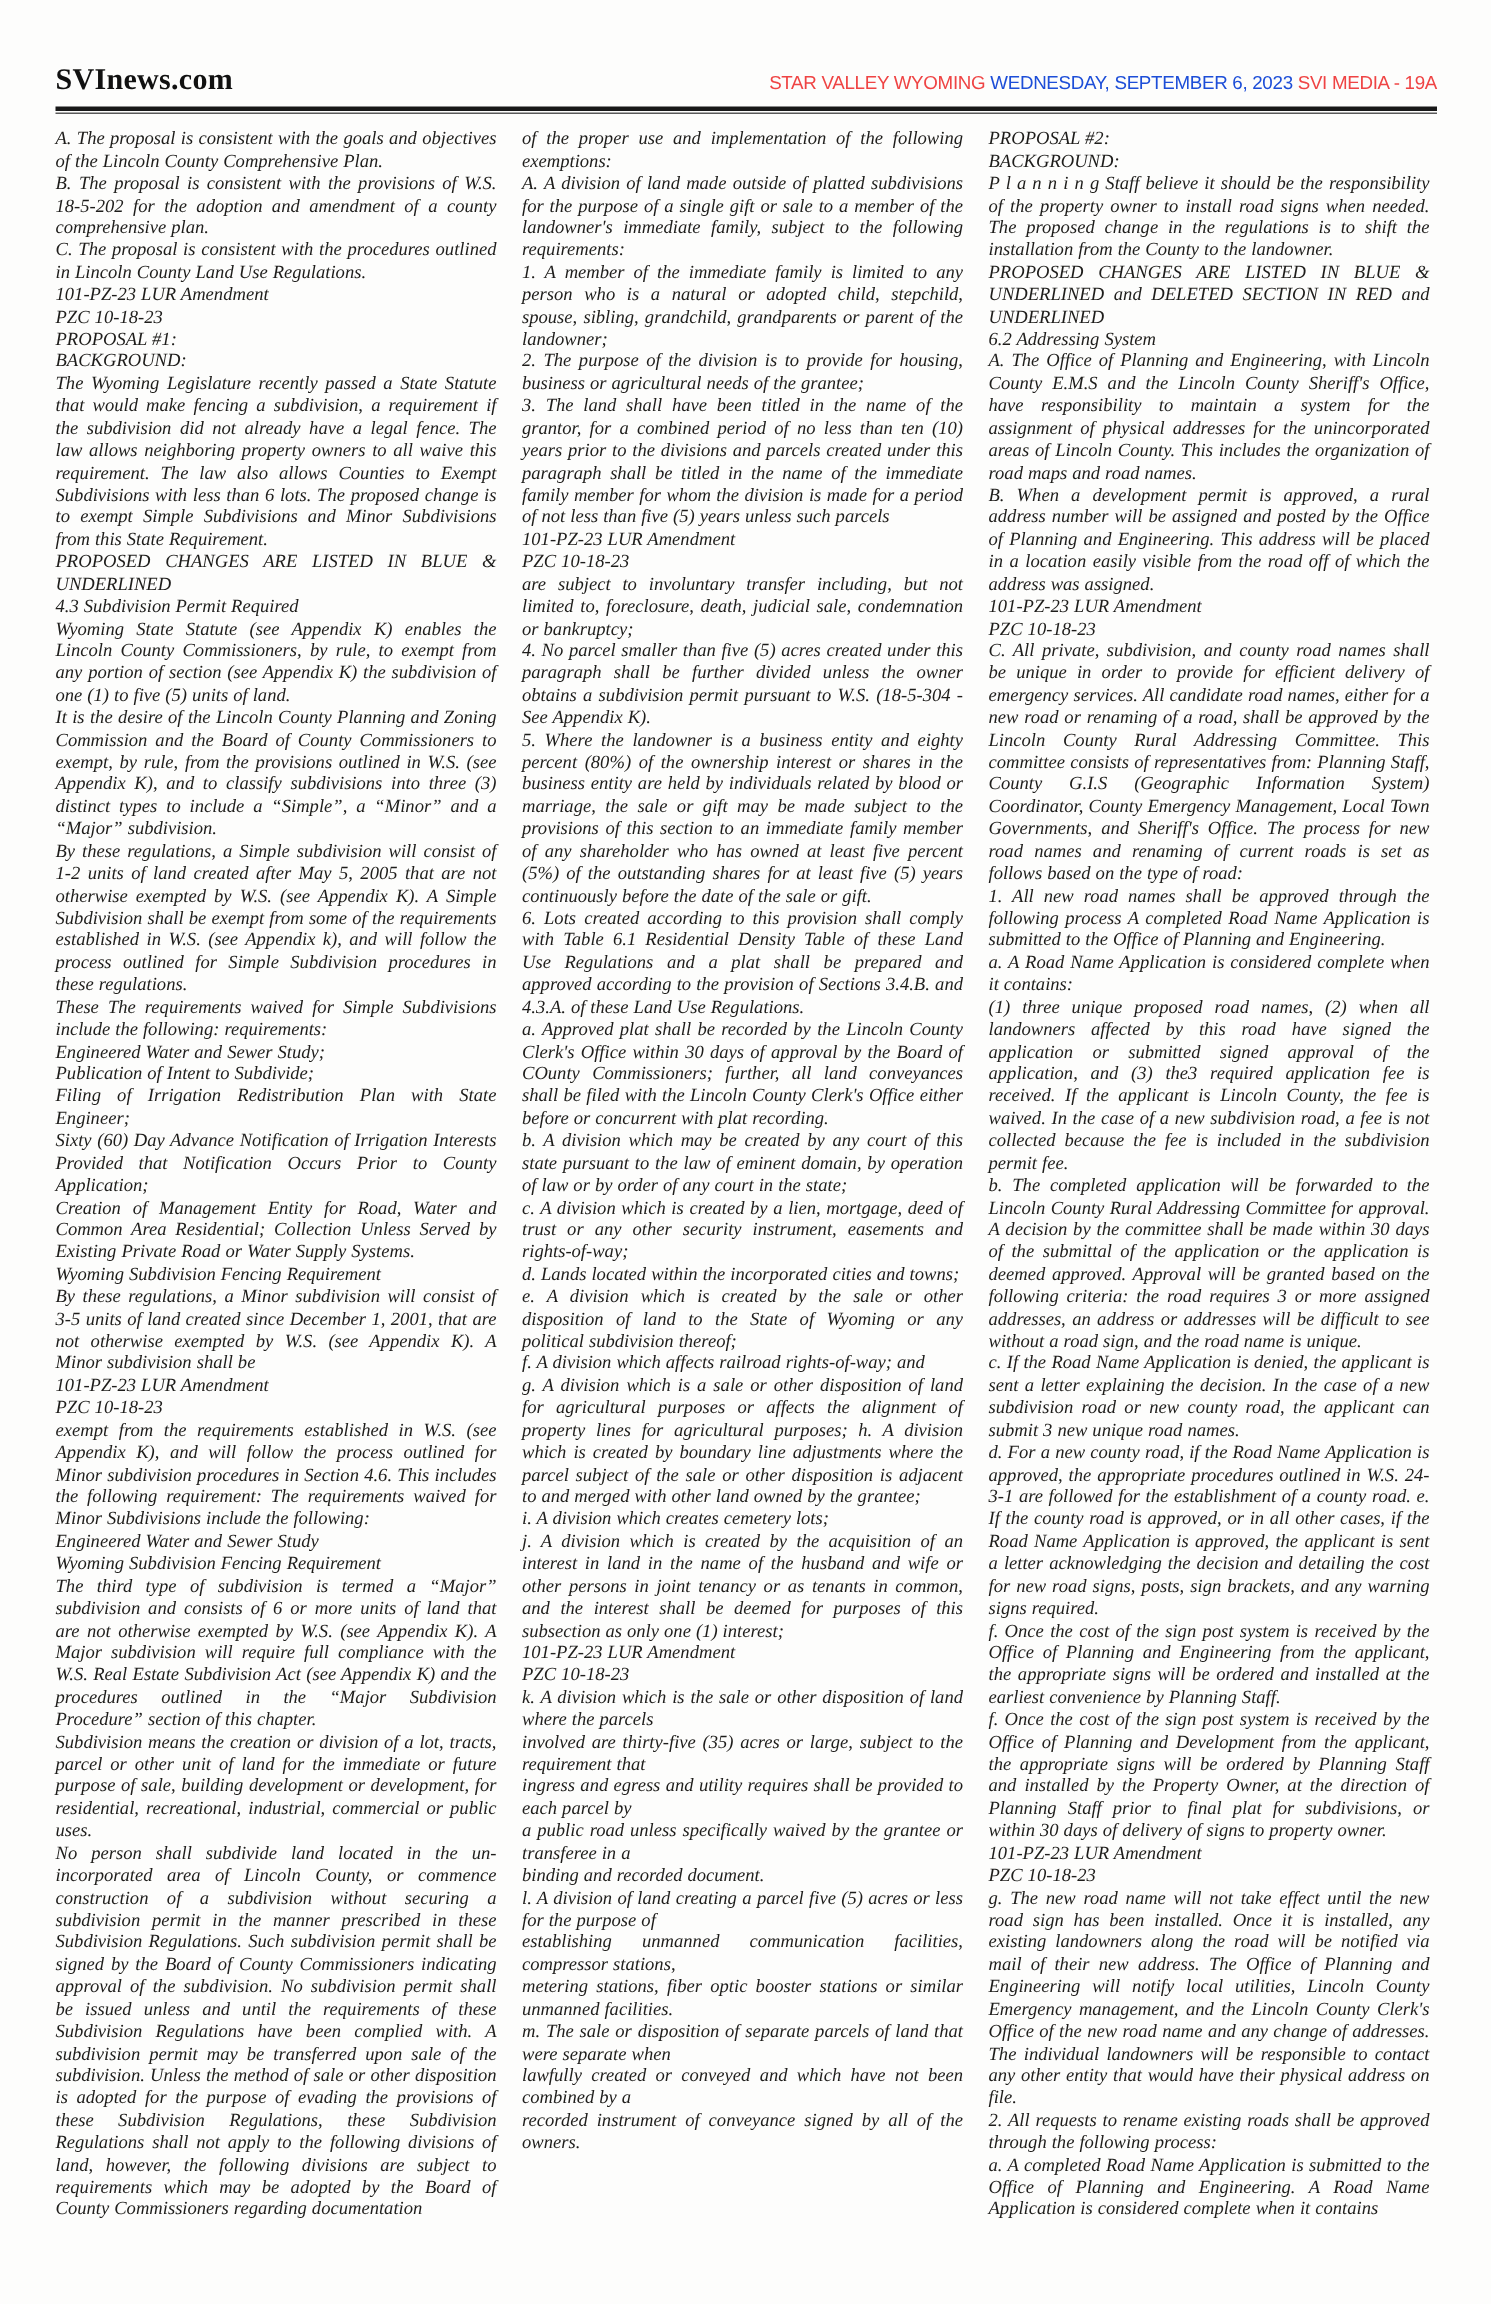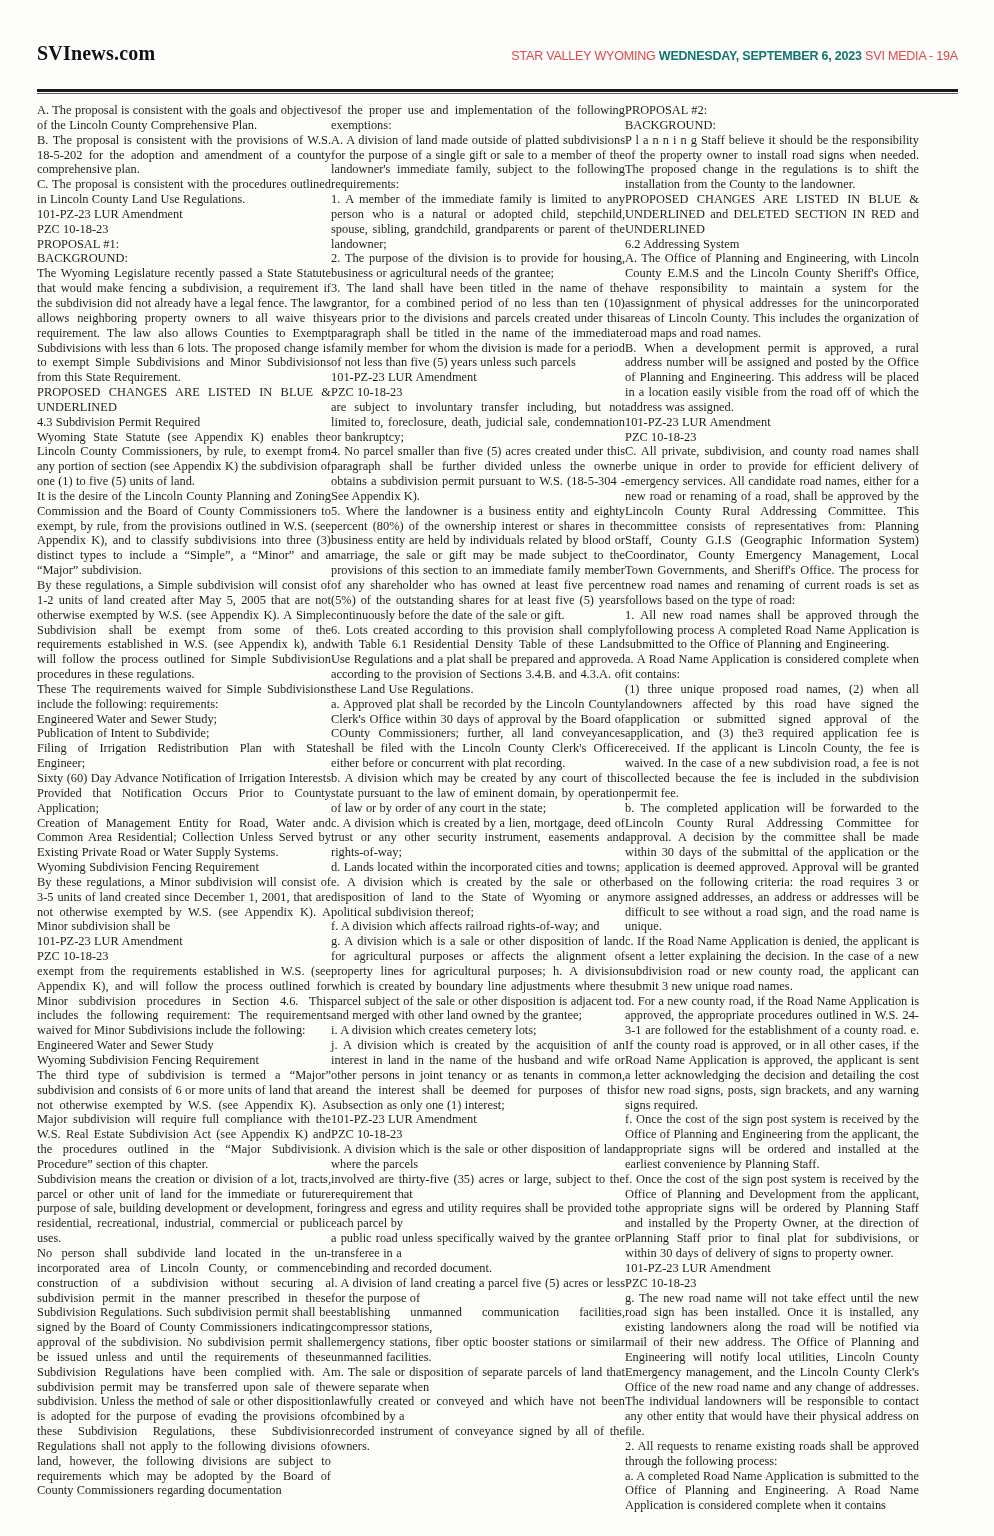--- a/index.html
+++ b/index.html
@@ -11,45 +11,47 @@
     background: #fdfdfc;
     padding: 42px 36px 0 37px;
     overflow: hidden;
     font-family: "Liberation Serif", "DejaVu Serif", serif;
     color: #1e1d1b;
   }
   .masthead {
     display: flex;
     justify-content: space-between;
     align-items: baseline;
-    padding-bottom: 24px;
+    padding-bottom: 6px;
   }
   .logo {
     font-family: "Liberation Serif", serif;
     font-weight: 700;
     font-size: 20px;
     letter-spacing: 0.2px;
     color: #111;
   }
   .dateline {
     font-family: "Liberation Sans", sans-serif;
     font-size: 12.5px;
     letter-spacing: -0.2px;
     white-space: nowrap;
   }
   .dateline .muted { color: #ef4444; font-weight: 400; }
-  .dateline .strong { color: #0f766e; font-weight: 700; }
+  .dateline .strong { color: #1d4ed8; font-weight: 400; }
   .rule {
     border-top: 3px solid #181818;
     border-bottom: 1px solid #5a5a5a;
     height: 1px;
   }
   .columns {
     display: flex;
+    gap: 17px;
     margin-top: 9px;
+    font-style: italic;
   }
   .col { width: 294px; flex: 0 0 294px; }
   .para {
     margin: 0;
     font-size: 12.4px;
     line-height: 14.85px;
     text-align: justify;
     word-spacing: 0.02em;
   }
 </style>
@@ -119,21 +121,21 @@
         <p class="para">j. A division which is created by the acquisition of an interest in land in the name of the husband and wife or other persons in joint tenancy or as tenants in common, and the interest shall be deemed for purposes of this subsection as only one (1) interest;</p>
         <p class="para">101-PZ-23 LUR Amendment</p>
         <p class="para">PZC 10-18-23</p>
         <p class="para">k. A division which is the sale or other disposition of land where the parcels</p>
         <p class="para">involved are thirty-five (35) acres or large, subject to the requirement that</p>
         <p class="para">ingress and egress and utility requires shall be provided to each parcel by</p>
         <p class="para">a public road unless specifically waived by the grantee or transferee in a</p>
         <p class="para">binding and recorded document.</p>
         <p class="para">l. A division of land creating a parcel five (5) acres or less for the purpose of</p>
         <p class="para">establishing unmanned communication facilities, compressor stations,</p>
-        <p class="para">emergency stations, fiber optic booster stations or similar unmanned facilities.</p>
+        <p class="para">metering stations, fiber optic booster stations or similar unmanned facilities.</p>
         <p class="para">m. The sale or disposition of separate parcels of land that were separate when</p>
         <p class="para">lawfully created or conveyed and which have not been combined by a</p>
         <p class="para">recorded instrument of conveyance signed by all of the owners.</p>
       </div>
     <div class="col">
         <p class="para">PROPOSAL #2:</p>
         <p class="para">BACKGROUND:</p>
         <p class="para">P l a n n i n g Staff believe it should be the responsibility of the property owner to install road signs when needed. The proposed change in the regulations is to shift the installation from the County to the landowner.</p>
         <p class="para">PROPOSED CHANGES ARE LISTED IN BLUE &amp; UNDERLINED and DELETED SECTION IN RED and UNDERLINED</p>
         <p class="para">6.2 Addressing System</p>

